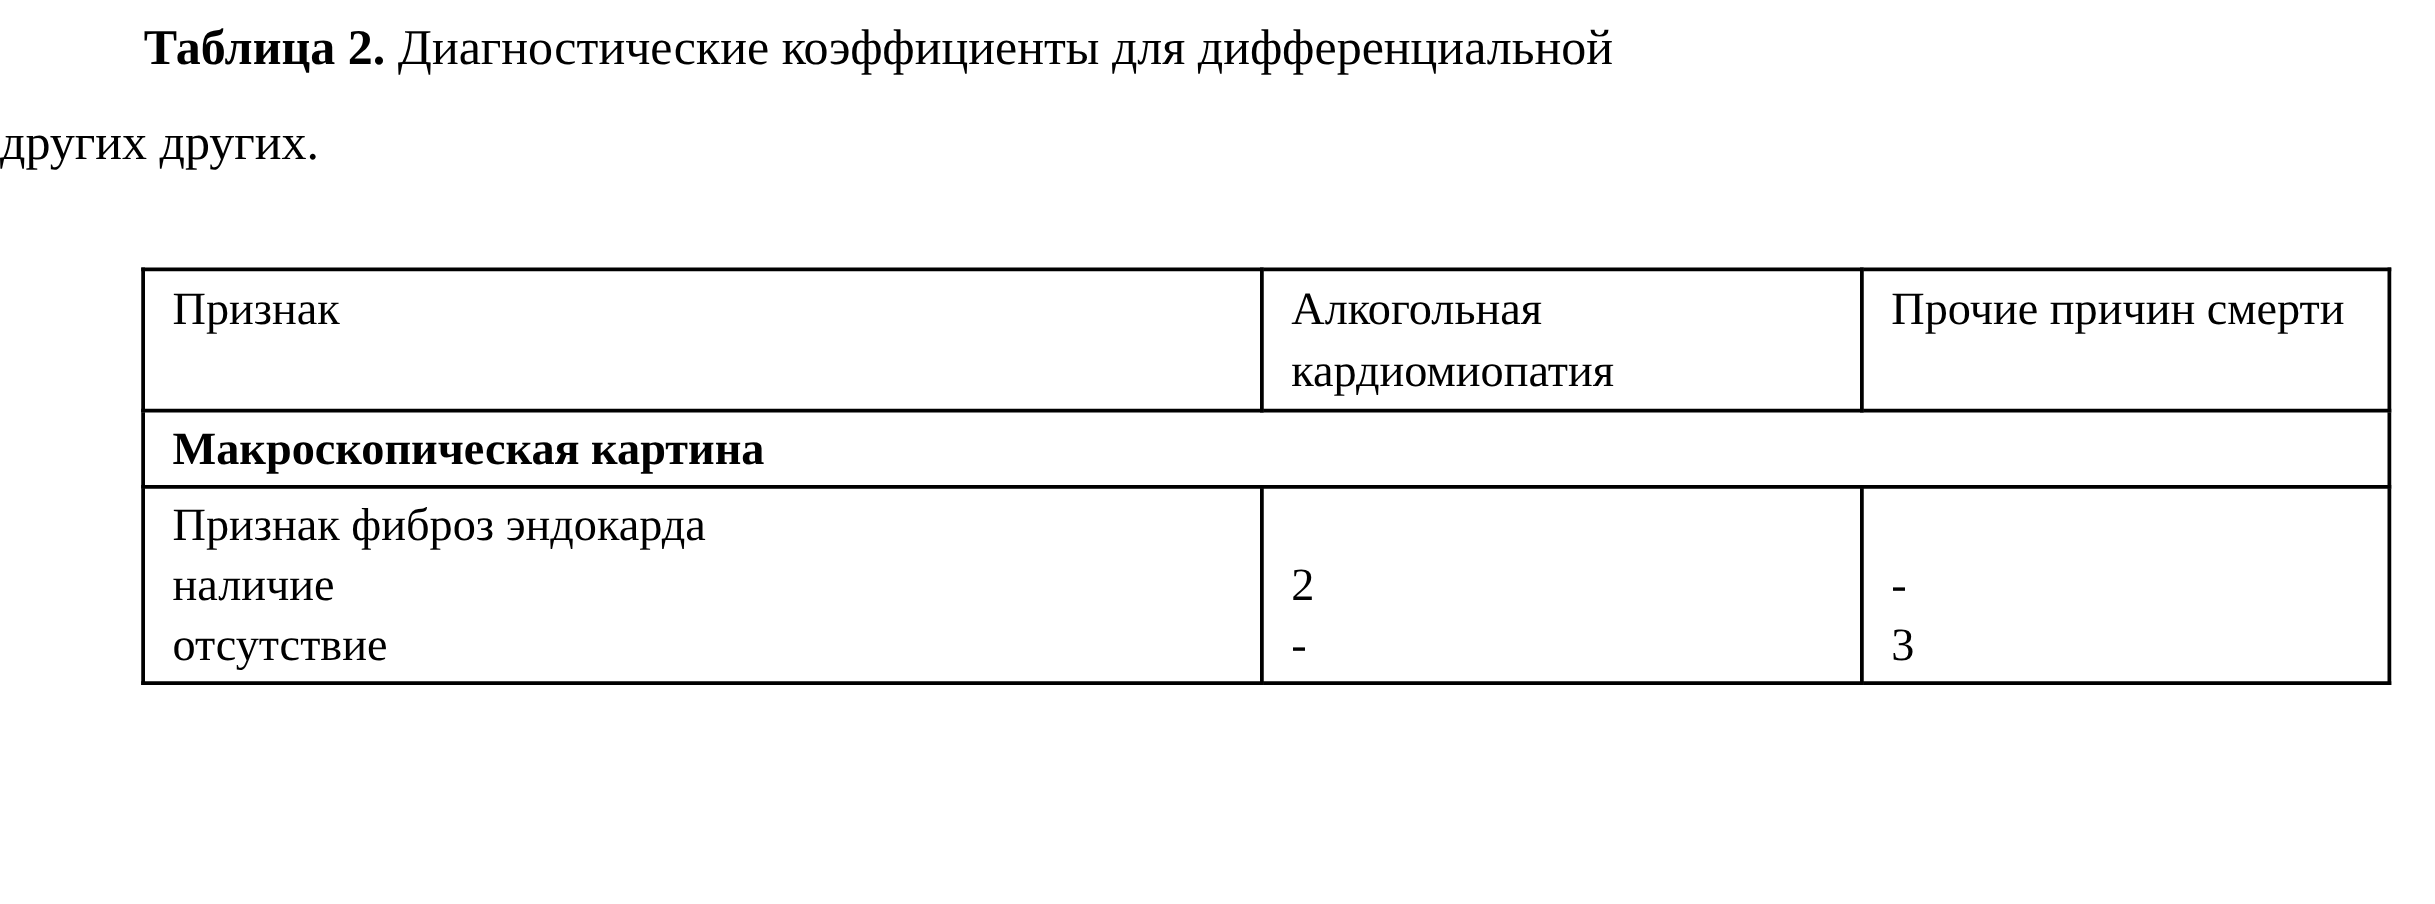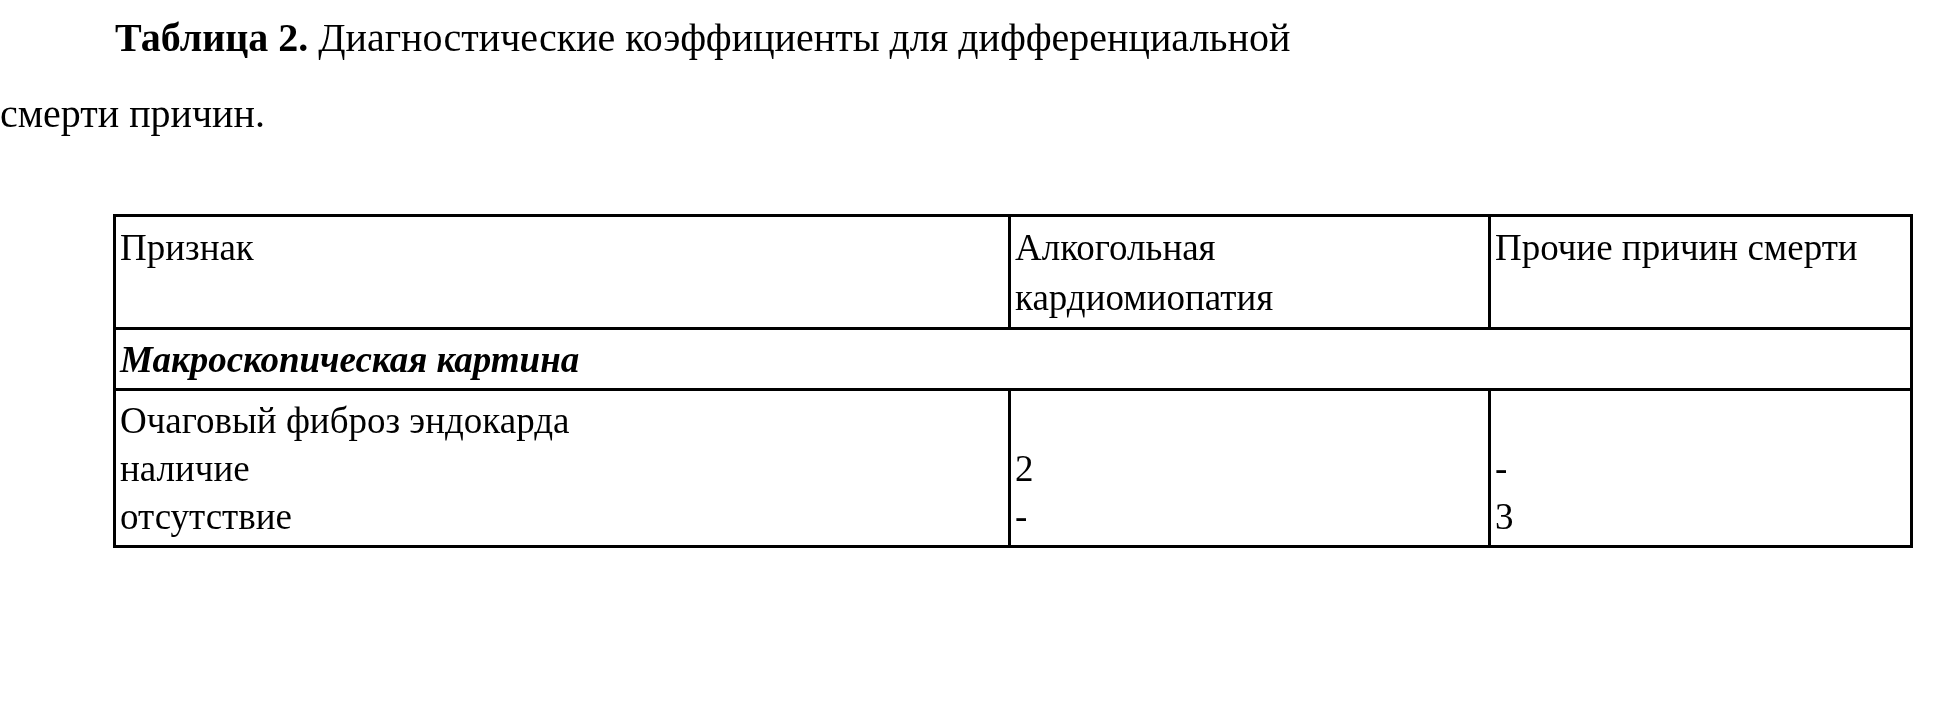--- a/index.html
+++ b/index.html
@@ -49,33 +49,32 @@
     margin-left: 113px;
     margin-top: 62px;
     width: 1800px;
     table-layout: fixed;
     font-size: 37px;
     line-height: 48px;
   }
   table.tbl td {
     border: 3px solid #000000;
     vertical-align: top;
-    padding: 6px 12px 4px 4px;
+    padding: 6px 12px 4px 22px;
     font-family: "Liberation Serif", serif;
     margin-left: 44px;
   }
   td.c-feature { width: 895px; }
   td.c-acm { width: 480px; }
   td.c-other { width: 422px; }
   .hdr-cell {
     line-height: 50px;
   }
   .section-row td {
     font-weight: bold;
-    font-style: italic;
     padding-bottom: 48px;
   }
   .just {
     text-align: justify;
     text-align-last: left;
   }
   .val-lines {
     white-space: pre-line;
   }
   .blank-lead {
@@ -83,40 +82,40 @@
     height: 48px;
   }
 </style>
 </head>
 <body>
 
 <div class="page">
 
   <p class="caption">
     <span class="line line-indent"><span class="lbl">Таблица 2.</span> <span>Диагностические коэффициенты для дифференциальной</span></span>
-    <span class="line line-last"><span>смерти причин.</span></span>
+    <span class="line line-last"><span>других других.</span></span>
   </p>
 
   <table class="tbl">
     <colgroup>
       <col style="width:895px">
       <col style="width:480px">
       <col style="width:422px">
     </colgroup>
     <tbody>
       <tr>
         <td class="c-feature hdr-cell">Признак</td>
         <td class="c-acm hdr-cell">Алкогольная кардиомиопатия</td>
         <td class="c-other hdr-cell just">Прочие причин смерти</td>
       </tr>
       <tr class="section-row">
         <td colspan="3">Макроскопическая картина</td>
       </tr>
       <tr>
-        <td class="c-feature val-lines">Очаговый фиброз эндокарда
+        <td class="c-feature val-lines">Признак фиброз эндокарда
 наличие
 отсутствие</td>
         <td class="c-acm val-lines"><span class="blank-lead"></span><span>2
 -</span></td>
         <td class="c-other val-lines"><span class="blank-lead"></span><span>-
 3</span></td>
       </tr>
     </tbody>
   </table>
 

